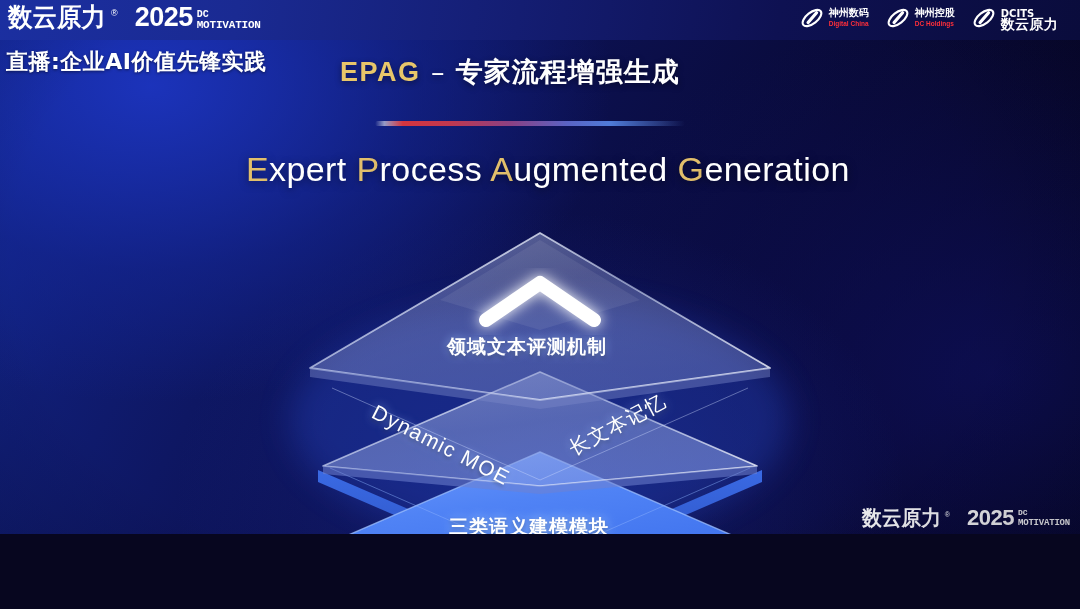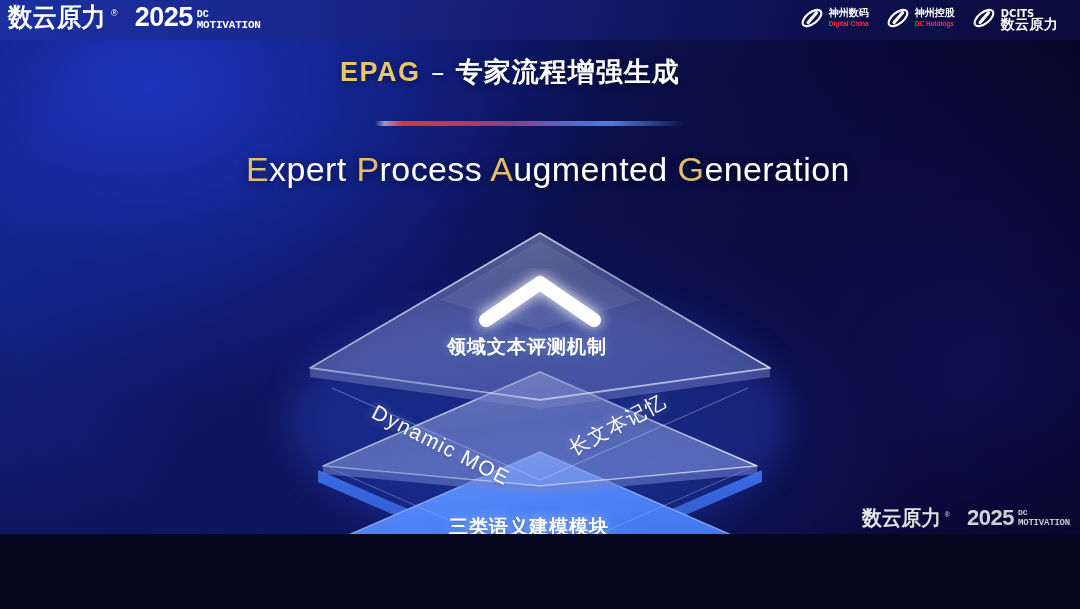--- a/index.html
+++ b/index.html
@@ -377,20 +377,21 @@
           <path d="M 14 27 L 27 12" stroke="#ffffff" stroke-width="5" stroke-linecap="round" fill="none"></path>
         </svg>
         <span class="txt">
           <span class="en">DCITS</span>
           <span class="cn">数云原力</span>
         </span>
       </div>
     </div>
   </div>
 
+  <div class="livetag">直播:企业AI价值先锋实践</div>
 
   <div class="watermark">
     <span class="brand-cn">数云原力</span>
     <span class="brand-reg">®</span>
     <span class="brand-year">2025</span>
     <span class="brand-dc">
       <span class="l1">DC</span>
       <span class="l2">MOTIVATION</span>
     </span>
   </div>

